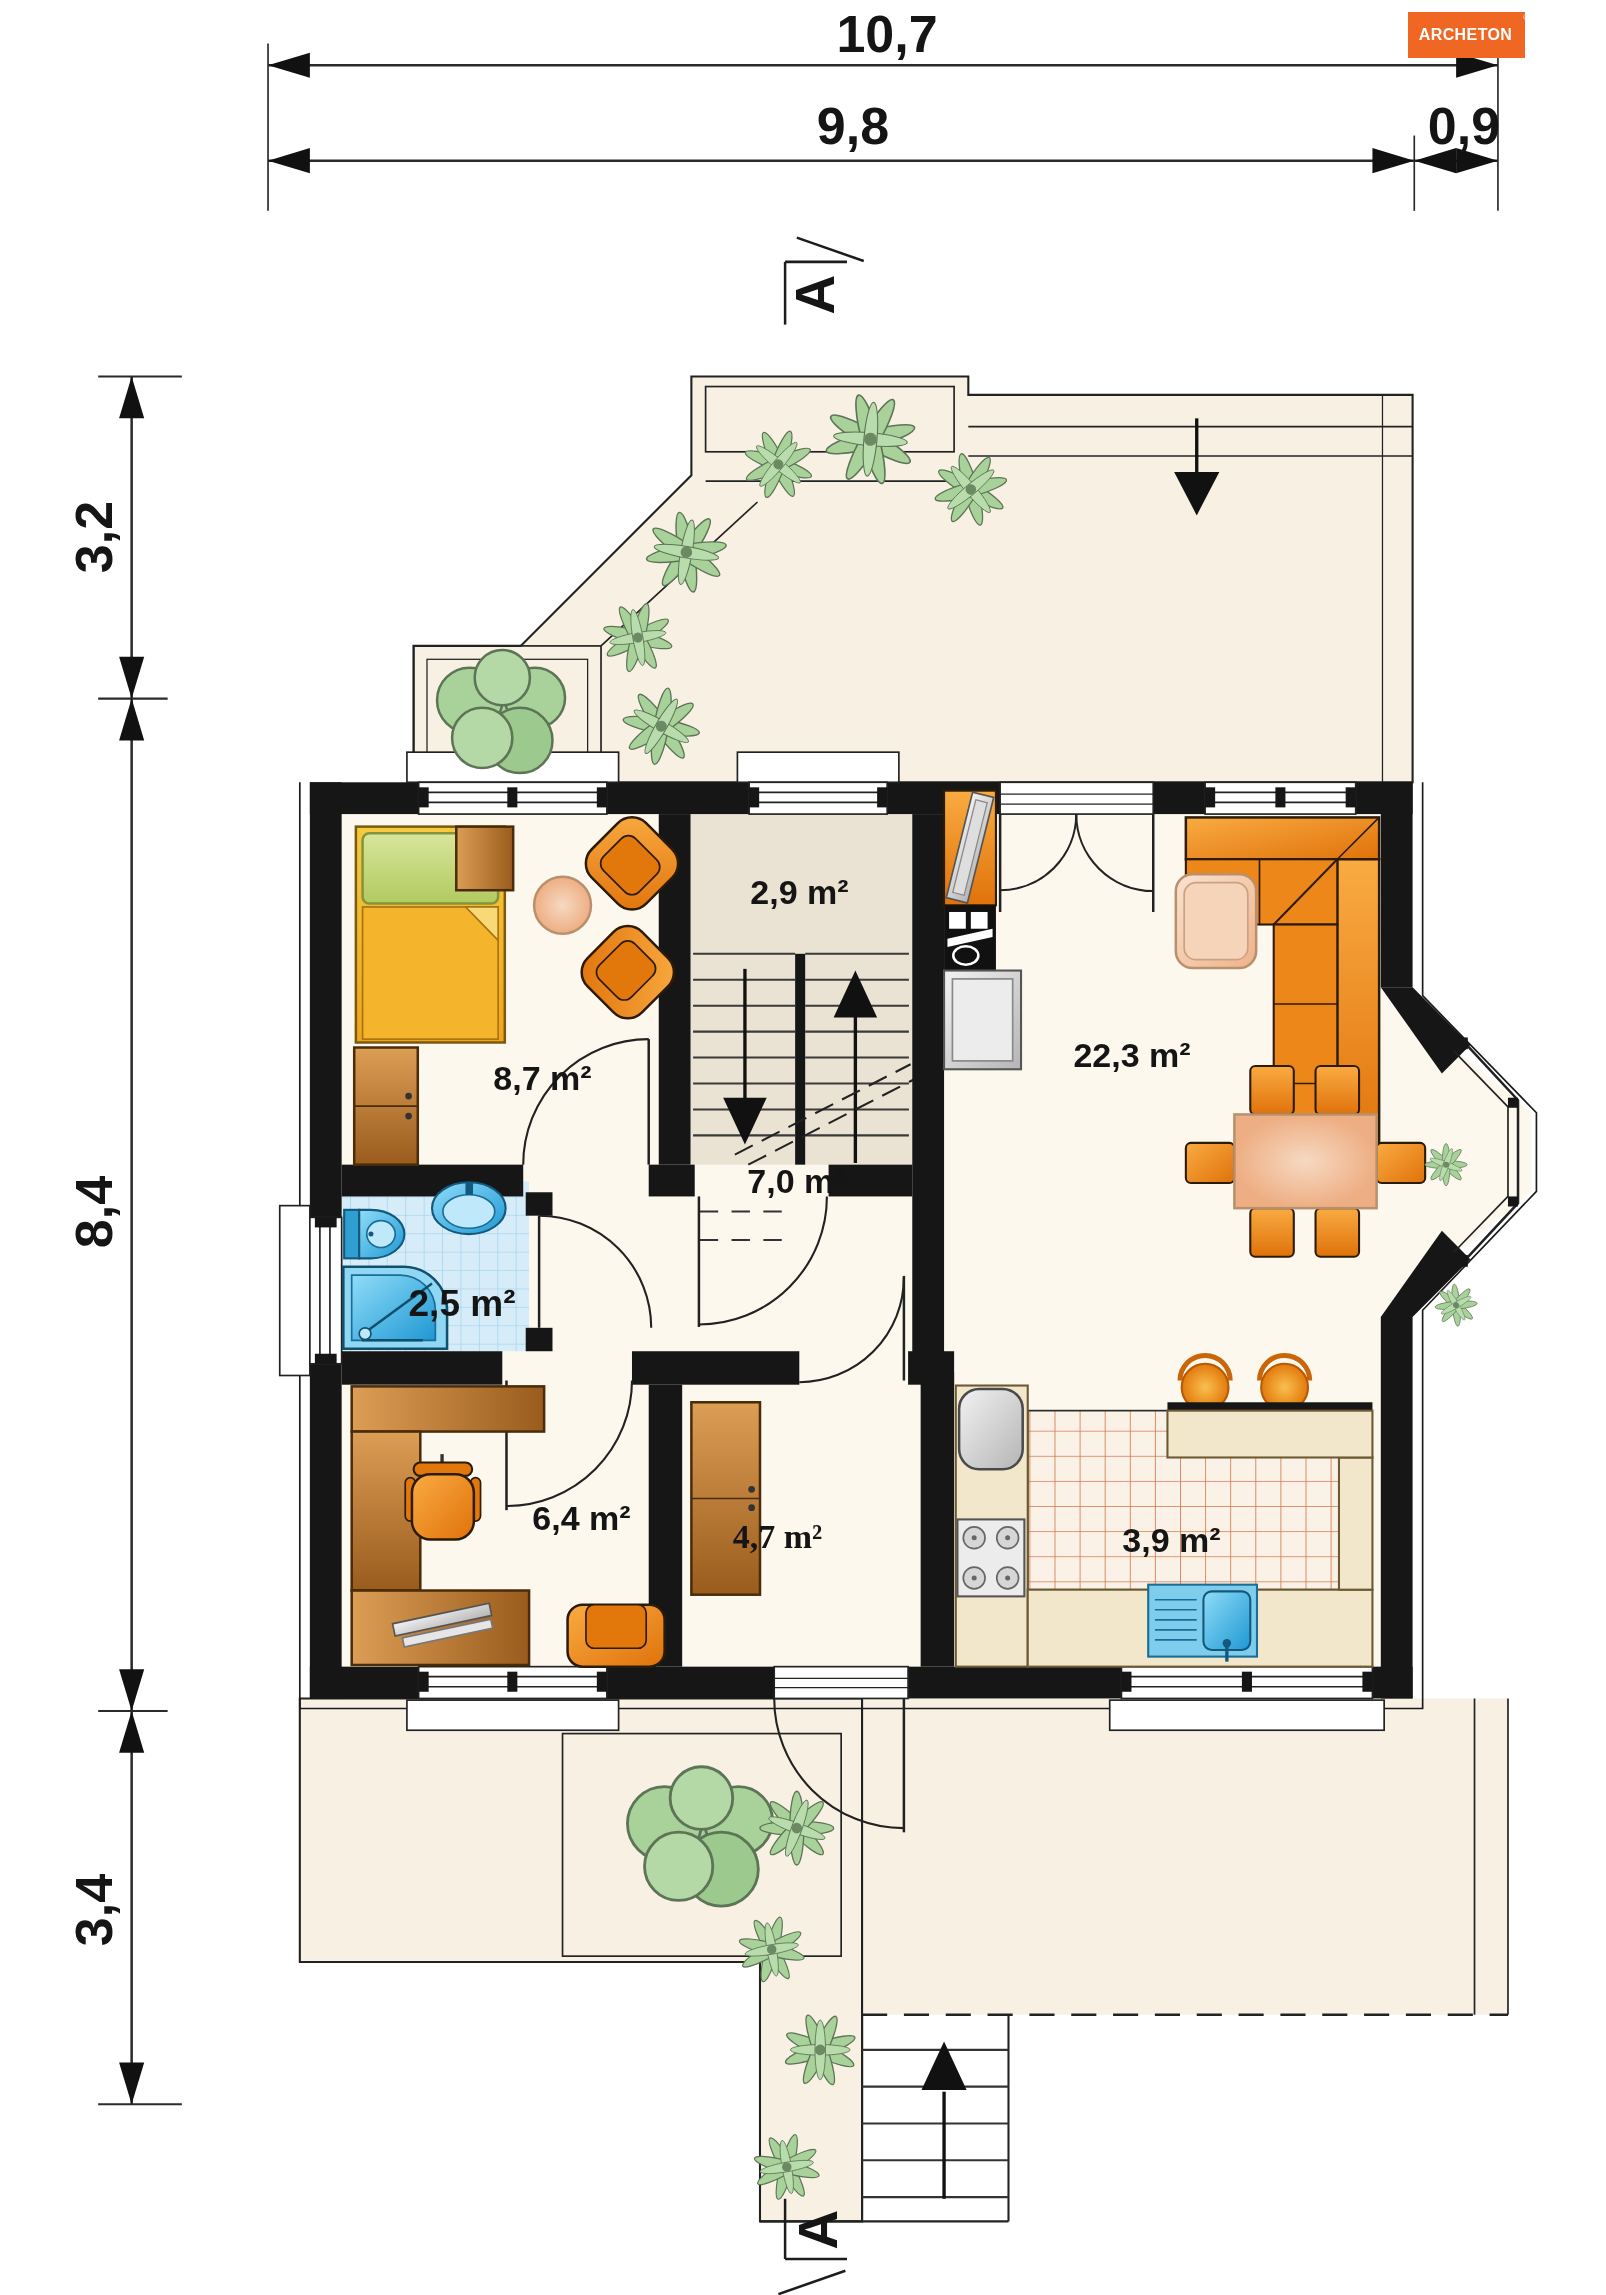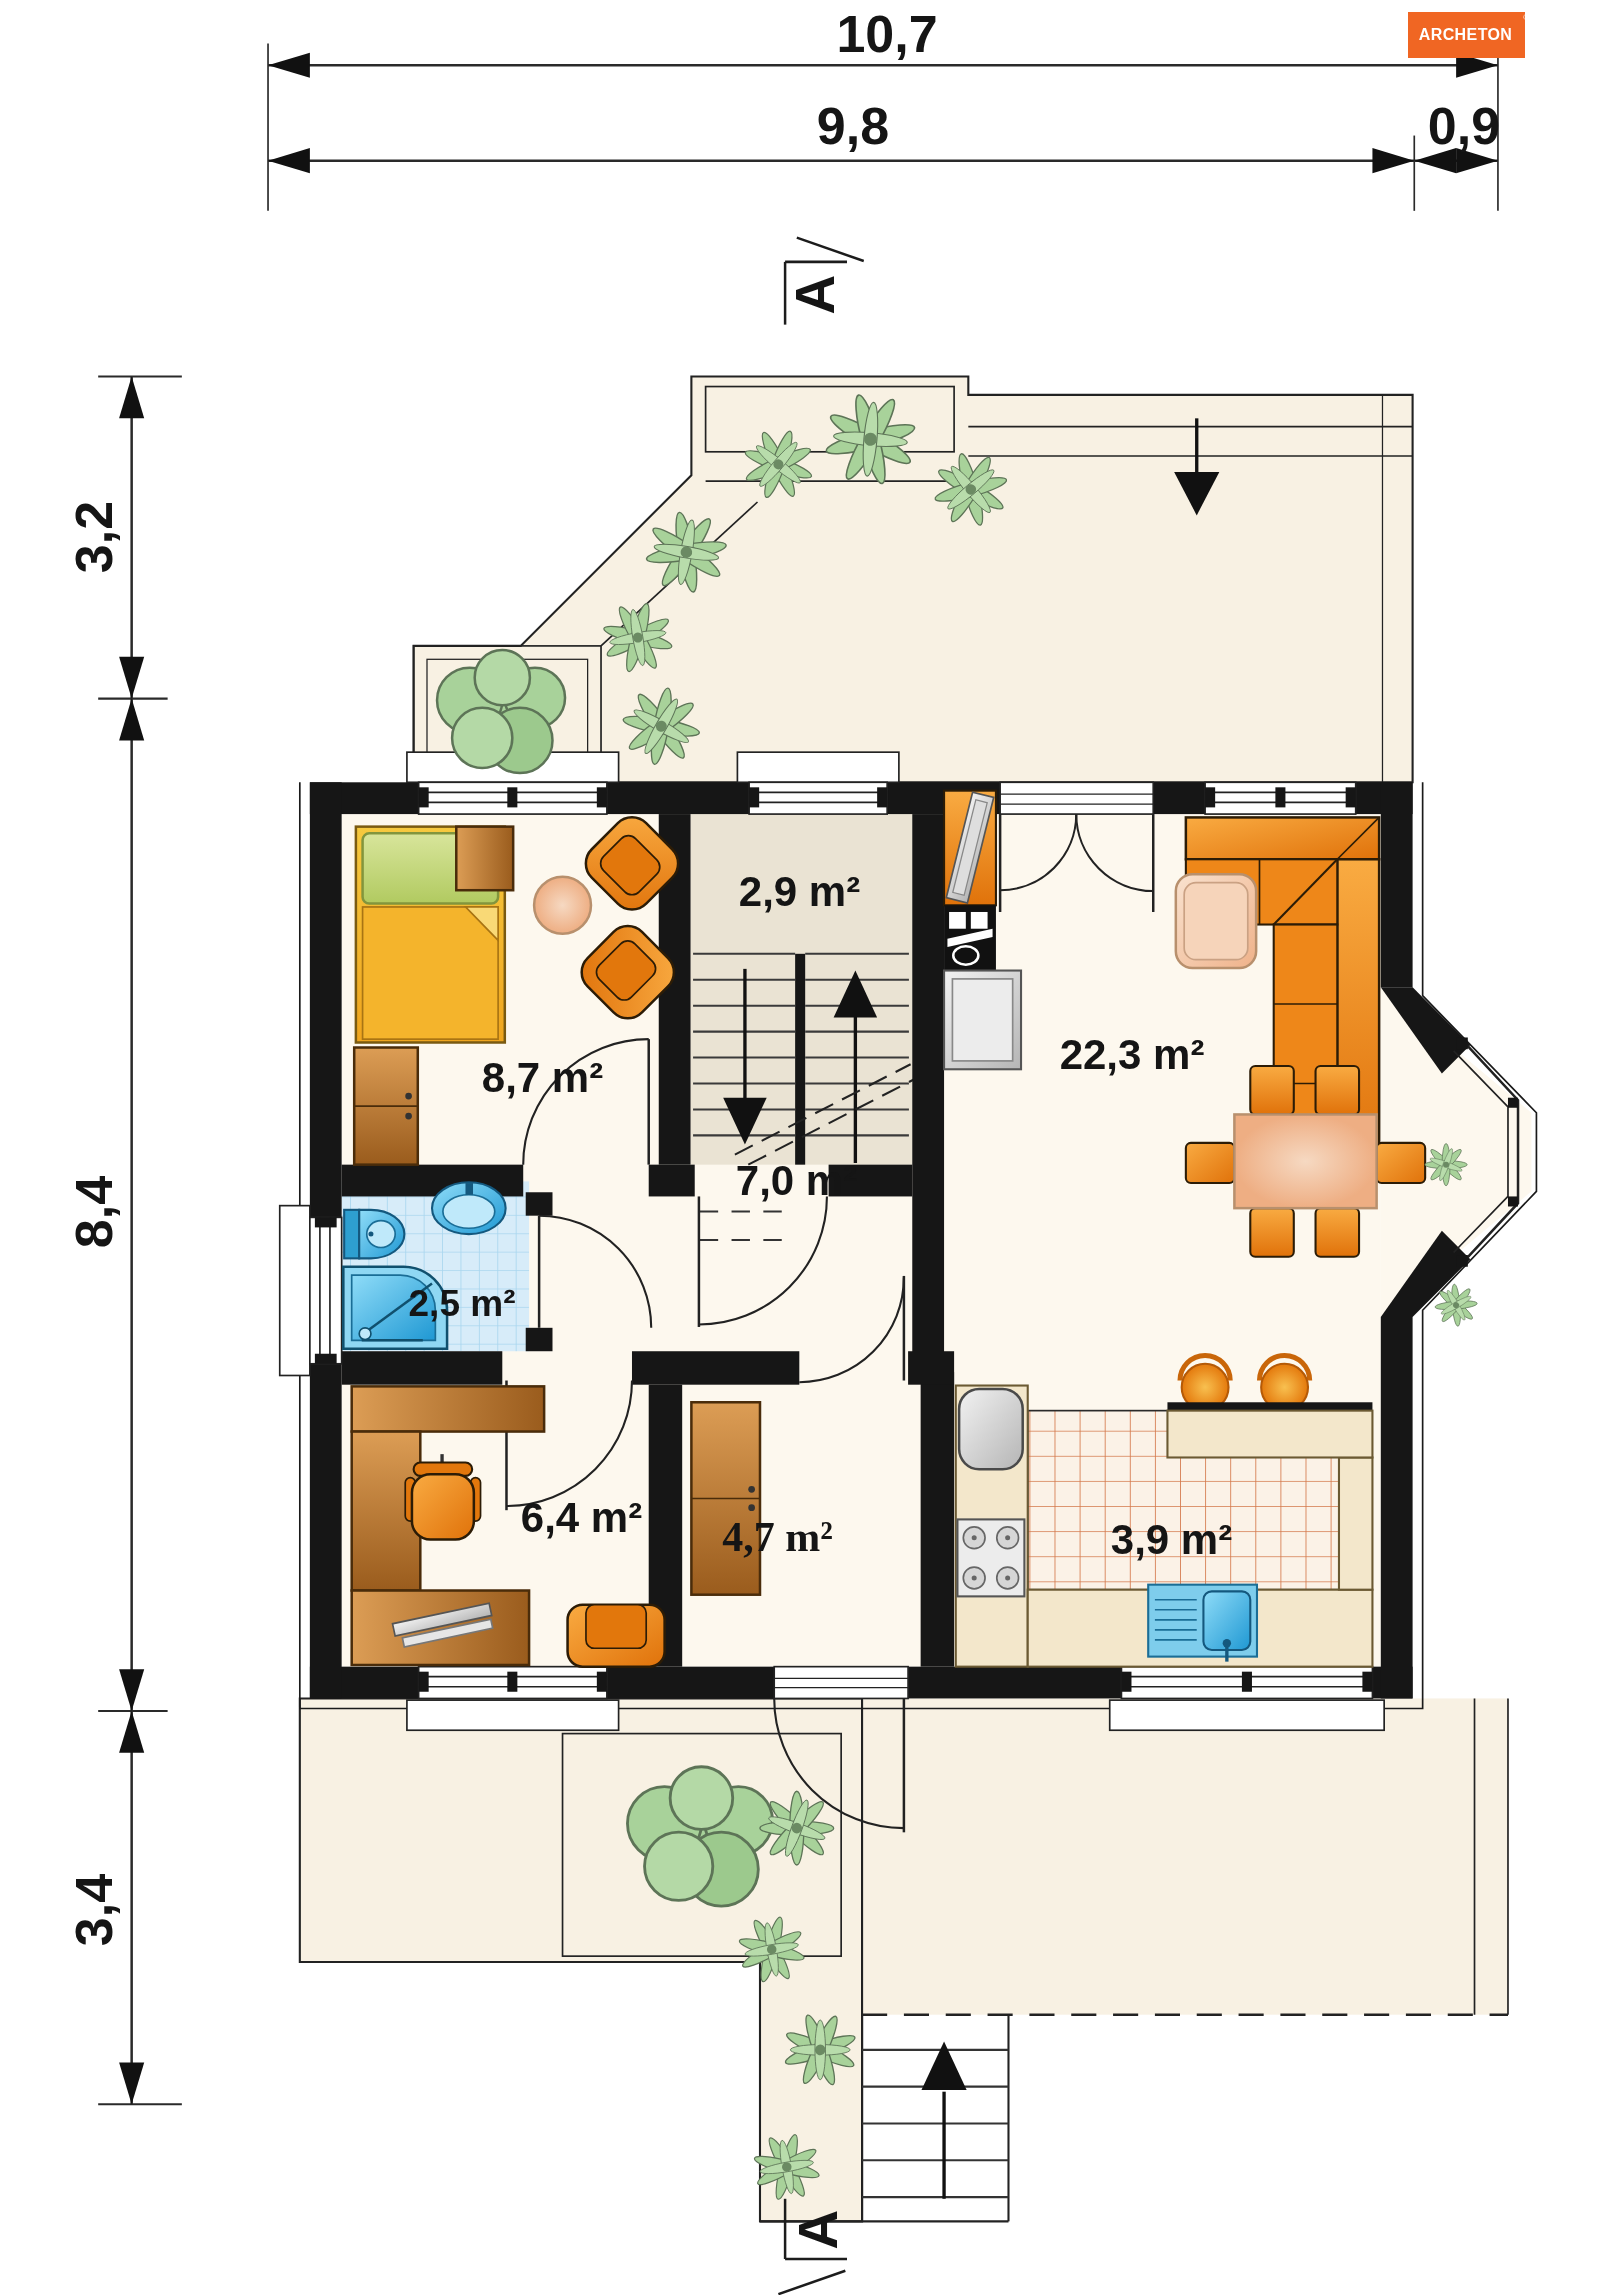--- a/index.html
+++ b/index.html
@@ -1,21 +1,21 @@
 <!DOCTYPE html>
 <html style="font-size:13.4px"><head>
 <meta charset="utf-8">
 <style>
   html,body{margin:0;padding:0;background:#ffffff;}
   .canvas{position:relative;width:1607px;height:2295px;background:#ffffff;overflow:hidden;
           font-family:"Liberation Sans",sans-serif;border-radius:30px;}
   svg{position:absolute;left:0;top:0;}
   .lbl{position:absolute;font-family:"Liberation Sans",sans-serif;font-weight:bold;color:#151515;
        text-align:center;line-height:1;display:flex;align-items:center;justify-content:center;}
-  .fs62{font-size:52px;} .fs50{font-size:42px;} .fs44{font-size:37px;} .fs66{font-size:55px;}
+  .fs62{font-size:52px;} .fs50{font-size:34px;} .fs44{font-size:37px;} .fs66{font-size:55px;}
   .rot{transform:rotate(-90deg);}
   .logo{position:absolute;left:1408px;top:11.7px;width:117px;height:46px;background:#f06623;
         display:flex;align-items:center;justify-content:center;gap:11px;color:#fff;
         font-weight:bold;font-size:16px;letter-spacing:0.4px;}
   .logo .ring{width:11px;height:11px;border:2.5px solid #fff;border-radius:50%;display:inline-block;}
   .logo sup{font-size:7.5px;align-self:flex-start;margin-top:1.7px;}
 </style>
 </head>
 <body>
 

